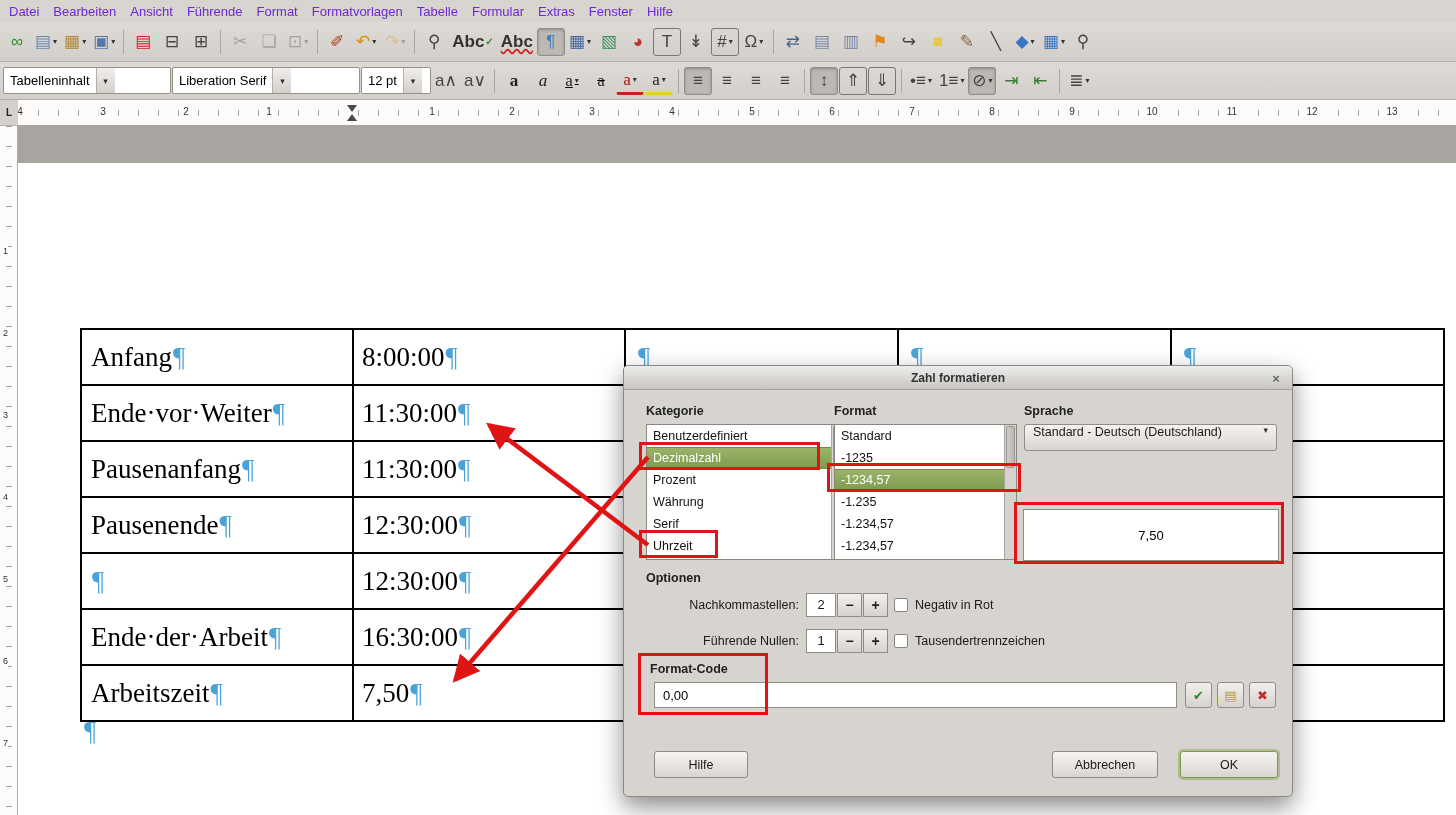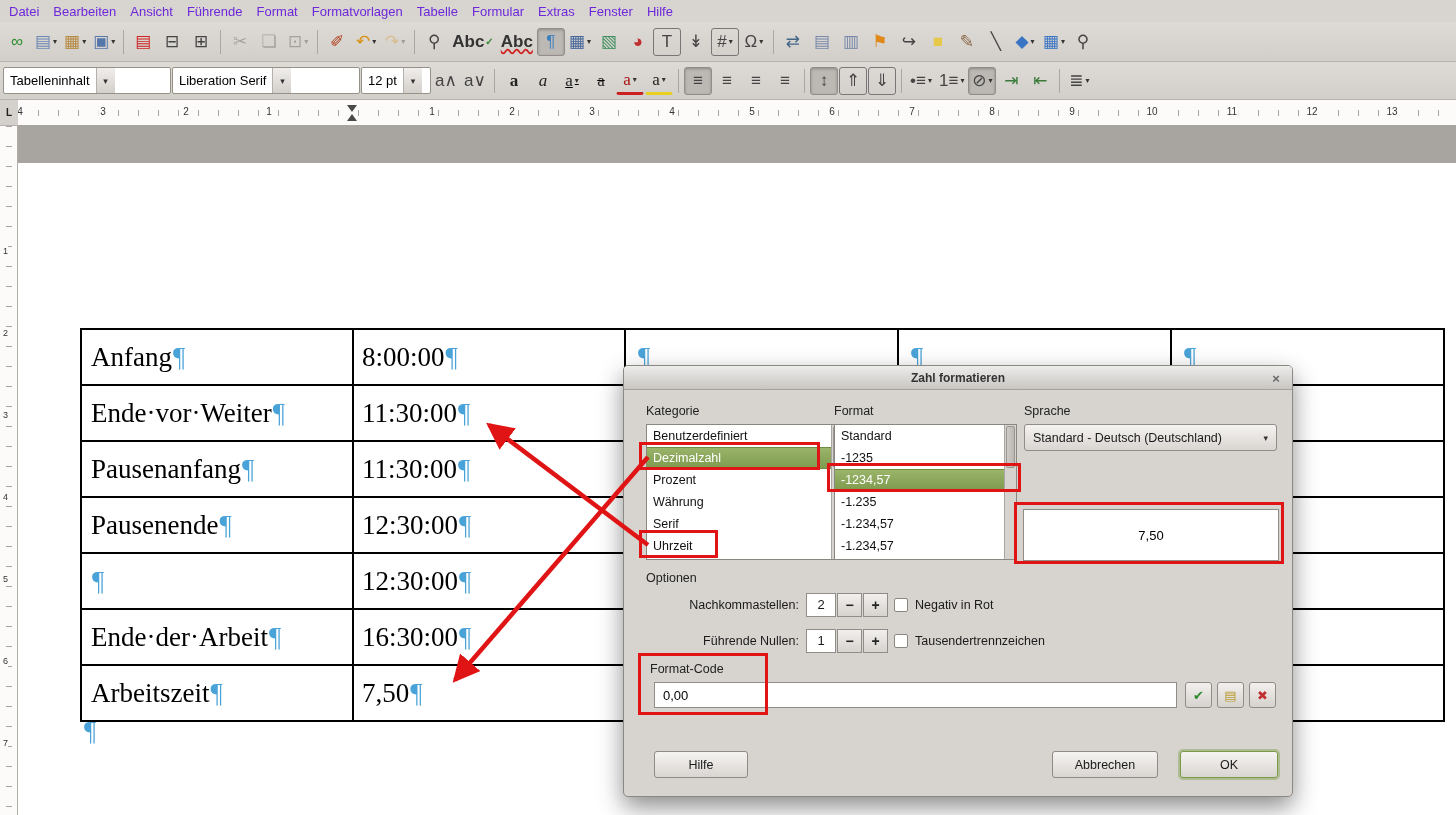--- a/index.html
+++ b/index.html
@@ -62,31 +62,31 @@
   .c3{width:273px;padding-left:11px}
   .c3b{width:273px;padding-left:11px}
   .c3c{width:271px;padding-left:11px}
   .pil{color:var(--pilcrow_blue,#4aa3d8);margin-left:1px}
   .trail-pil{position:absolute;left:84px;top:716px;font-family:"Liberation Serif",serif;font-size:27px;color:var(--pilcrow_blue,#4aa3d8);z-index:5}
 
   
   .dialog{position:absolute;left:623px;top:365px;width:670px;height:432px;background:#d7d4d0;border:1px solid #8c8884;border-radius:5px;box-shadow:0 10px 24px rgba(0,0,0,.45);z-index:50;font-size:12.5px;color:#1a1a1a}
   .dlg-title{position:absolute;left:0;top:0;right:0;height:24px;background:linear-gradient(#ececeb,#c9c6c2);border-bottom:1px solid #a5a19d;border-radius:4px 4px 0 0;display:flex;align-items:center;justify-content:center;font-weight:700;font-size:12px;color:#333}
   .dlg-close{position:absolute;right:8px;top:4px;width:16px;height:16px;display:flex;align-items:center;justify-content:center;color:#666;font-size:13px}
-  .dlg-label{position:absolute;font-weight:400;font-size:12.5px;color:#222}
+  .dlg-label{position:absolute;font-weight:700;font-size:12.5px;color:#222}
   .lbl-kategorie{left:22px;top:38px}.lbl-format{left:210px;top:38px}.lbl-sprache{left:400px;top:38px}
   .lbl-optionen{left:22px;top:205px}.lbl-fcode{left:26px;top:296px}
   .listbox{position:absolute;top:58px;height:136px;background:#fff;border:1px solid #8a8680;overflow:hidden}
   .list-kategorie{left:22px;width:198px}
   .list-format{left:210px;width:183px}
   .litem{height:22px;line-height:22px;padding-left:6px;font-size:12.5px;color:#111;white-space:nowrap}
   .litem.selected{background:linear-gradient(var(--selection_green,#9ab46a),#7e9b4e);color:#fff;border-top:1px solid #6f8c42;border-bottom:1px solid #6f8c42;line-height:20px}
   .lscroll{position:absolute;right:0;top:0;bottom:0;width:12px;background:#d6d2ce;border-left:1px solid #aaa6a2}
   .lthumb{margin:1px;height:42px;background:linear-gradient(90deg,#cfcbc7,#bab6b2);border:1px solid #999591;border-radius:2px}
-  .lang-combo{position:absolute;left:400px;top:58px;width:253px;height:27px;background:linear-gradient(#f5f3f1,#d9d5d1);border:1px solid #908c88;border-radius:3px;display:flex;align-items:center;padding:0 8px;font-size:12.5px}
+  .lang-combo{position:absolute;left:400px;top:58px;width:253px;height:27px;background:linear-gradient(#f5f3f1,#d9d5d1);border:1px solid #908c88;border-radius:3px;display:flex;padding:0 8px;font-size:12.5px}
   .lang-combo .ldd{margin-left:auto;font-size:9px;color:#333}
   .preview{position:absolute;left:399px;top:143px;width:256px;height:52px;background:#fff;border:1px solid #908c88;display:flex;align-items:center;justify-content:center;font-size:13px;color:#000}
   .opt-label{position:absolute;width:153px;text-align:right;font-size:12.5px;line-height:24px}
   .ol1{left:22px;top:227px}.ol2{left:22px;top:263px}
   .spin-val{position:absolute;width:30px;height:24px;background:#fff;border:1px solid #908c88;text-align:center;line-height:22px;font-size:13px}
   .sv1{left:182px;top:227px}.sv2{left:182px;top:263px}
   .spin-btn{position:absolute;width:25px;height:24px;background:linear-gradient(#f2f0ee,#d6d2ce);border:1px solid #908c88;display:flex;align-items:center;justify-content:center;font-size:14px;font-weight:700;color:#222}
   .sm1{left:213px;top:227px}.sp1{left:239px;top:227px}.sm2{left:213px;top:263px}.sp2{left:239px;top:263px}
   .cb{position:absolute;width:14px;height:14px;background:#fff;border:1px solid #8a8680;border-radius:2px}
   .cb1{left:270px;top:232px}.cb2{left:270px;top:268px}

